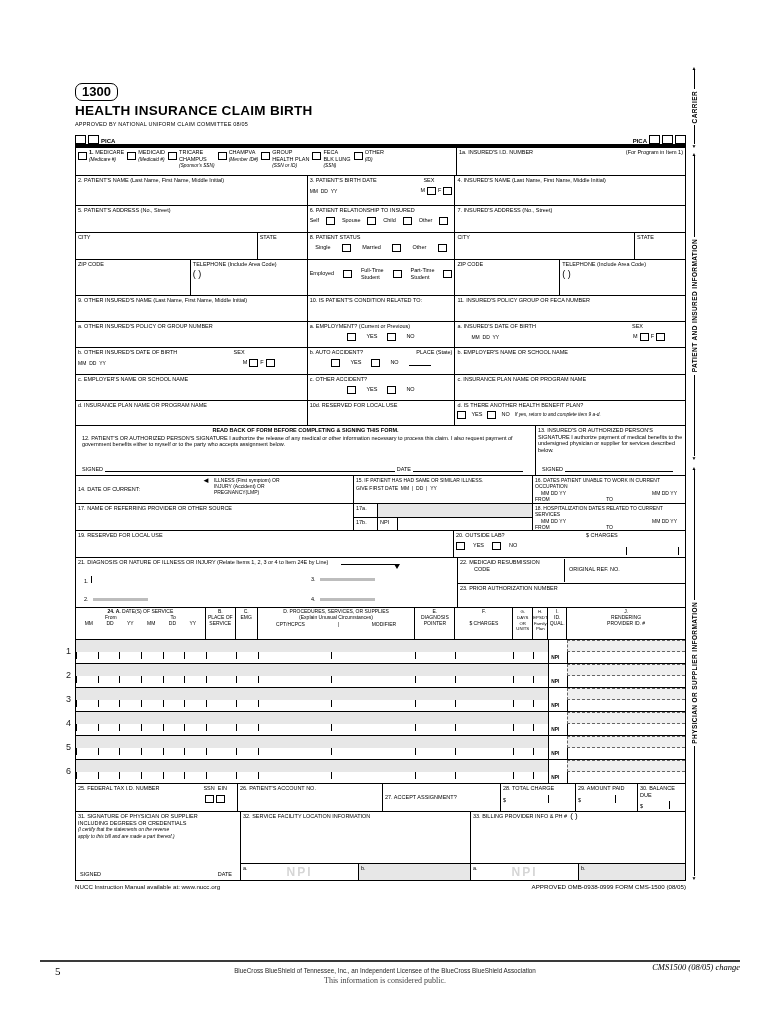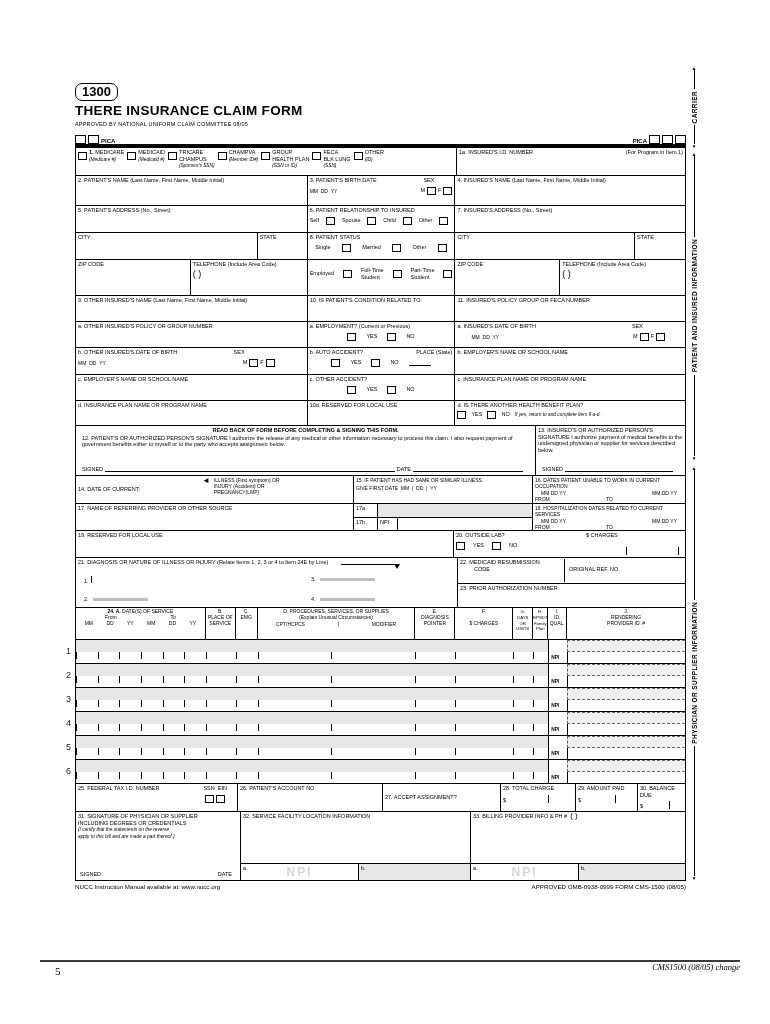--- a/index.html
+++ b/index.html
@@ -114,21 +114,21 @@
     <span class="vline"></span>
     <span class="vtext">PHYSICIAN OR SUPPLIER INFORMATION</span>
     <span class="vline"></span>
     <span class="varr">▼</span>
   </div>
 
   <div class="form-wrap">
 
     
     <span class="logo">1300</span>
-    <div class="title">THERE INSURANCE CLAIM FORM</div>
+    <div class="title">HEALTH INSURANCE CLAIM BIRTH</div>
     <div class="approved">APPROVED BY NATIONAL UNIFORM CLAIM COMMITTEE 08/05</div>
     <div class="pica-row">
       <span class="pica-l">
         <span class="cb"></span>
           <span class="cb"></span>
         <span>PICA</span>
       </span>
       <span class="pica-r">
         <span>PICA</span>
         <span class="cb"></span>
@@ -729,15 +729,19 @@
     <div style="border-top:1.5px solid #000;"></div>
 
     <div class="formfooter">
       <span>NUCC Instruction Manual available at: www.nucc.org</span>
       <span>APPROVED OMB-0938-0999 FORM CMS-1500 (08/05)</span>
     </div>
   </div>
 
   <div class="pf-rule"></div>
   <div class="pf-num">5</div>
+  <div class="pf-center">
+    <div class="pf-c1">BlueCross BlueShield of Tennessee, Inc., an Independent Licensee of the BlueCross BlueShield Association</div>
+    <div class="pf-c2">This information is considered public.</div>
+  </div>
   <div class="pf-right">CMS1500 (08/05) change</div>
 
 </div>
 
 </body></html>

